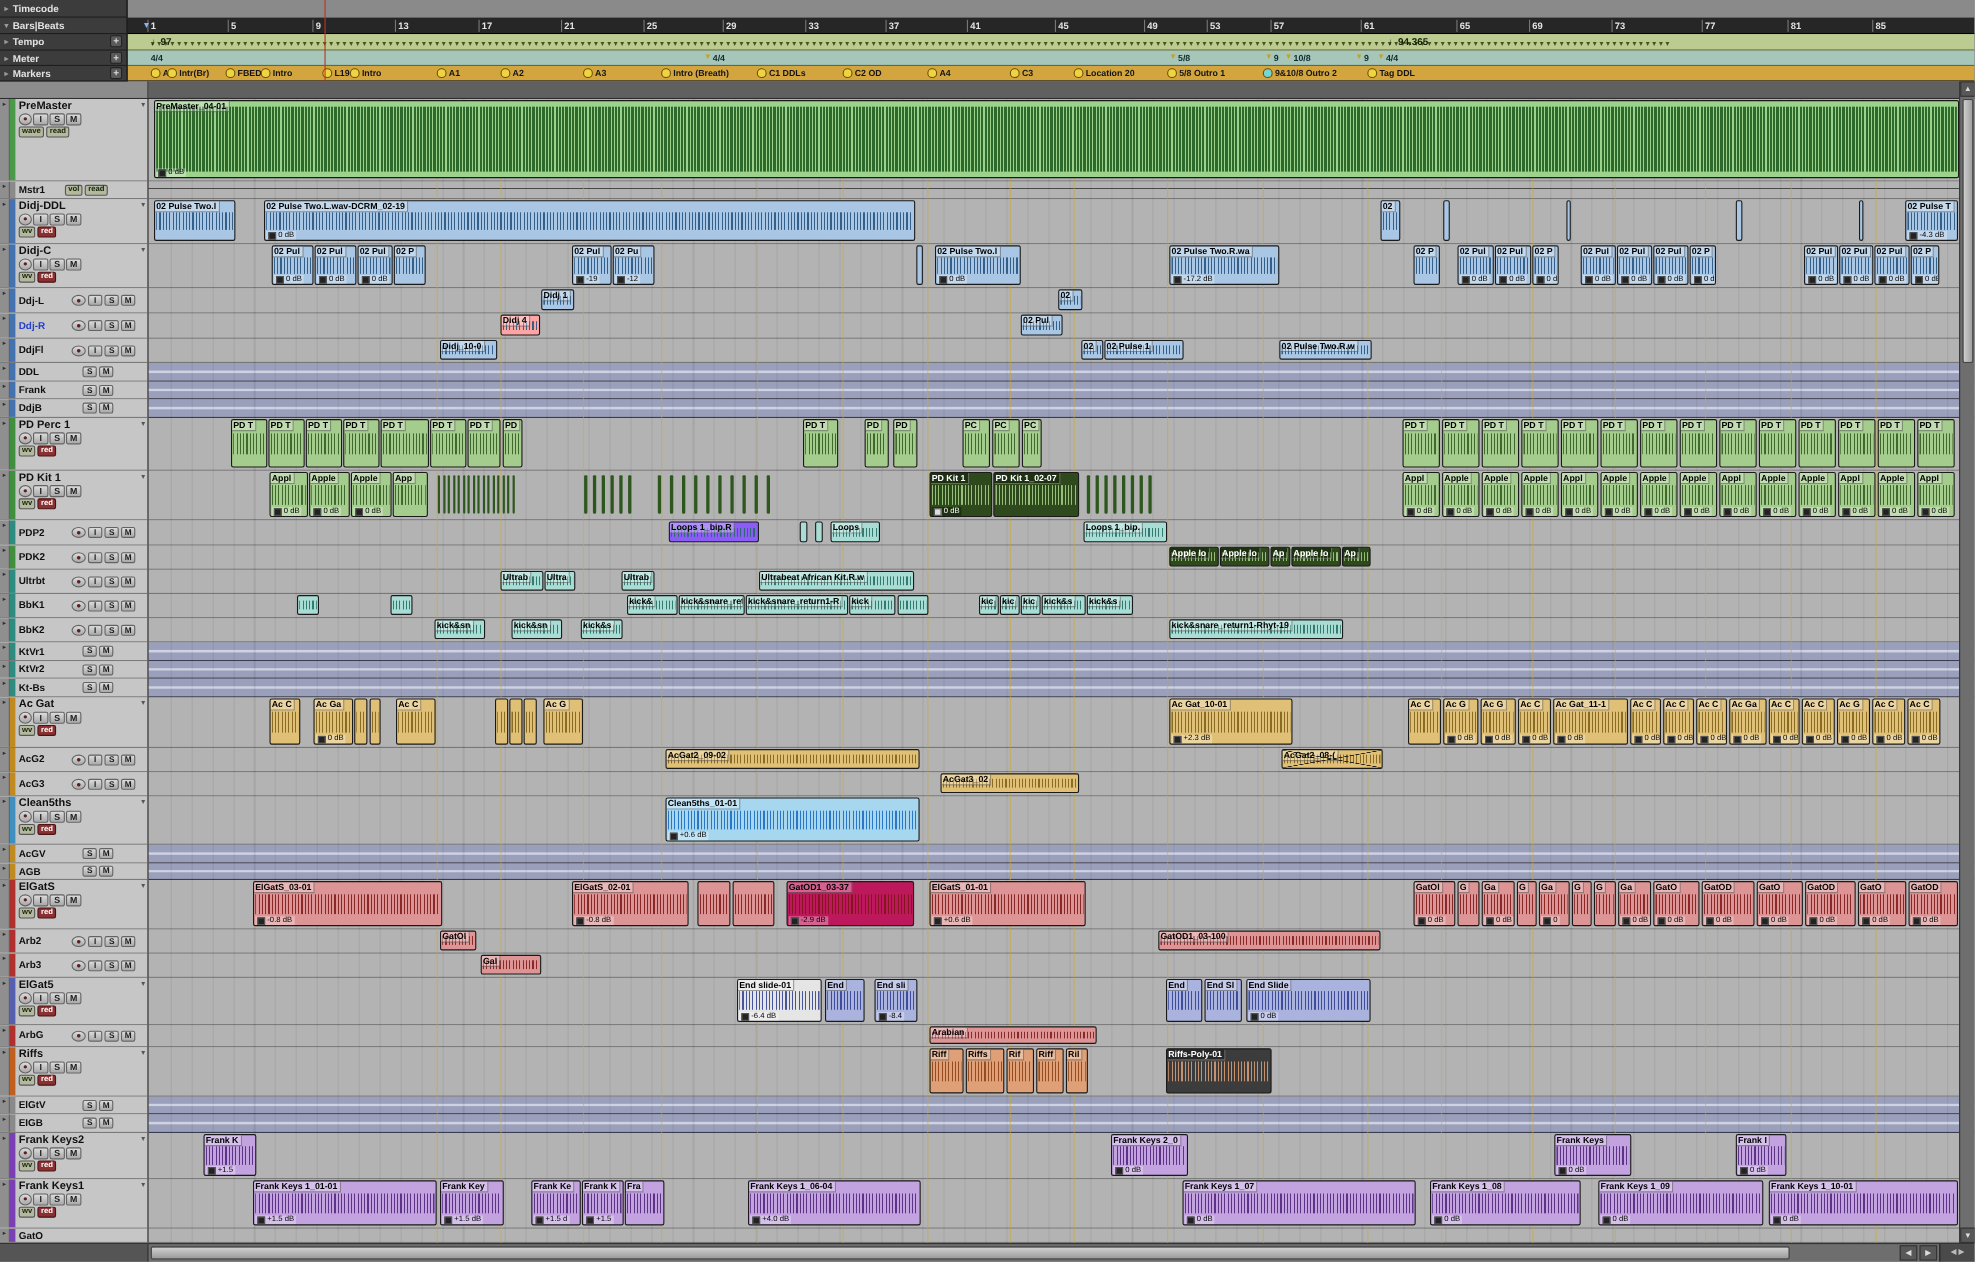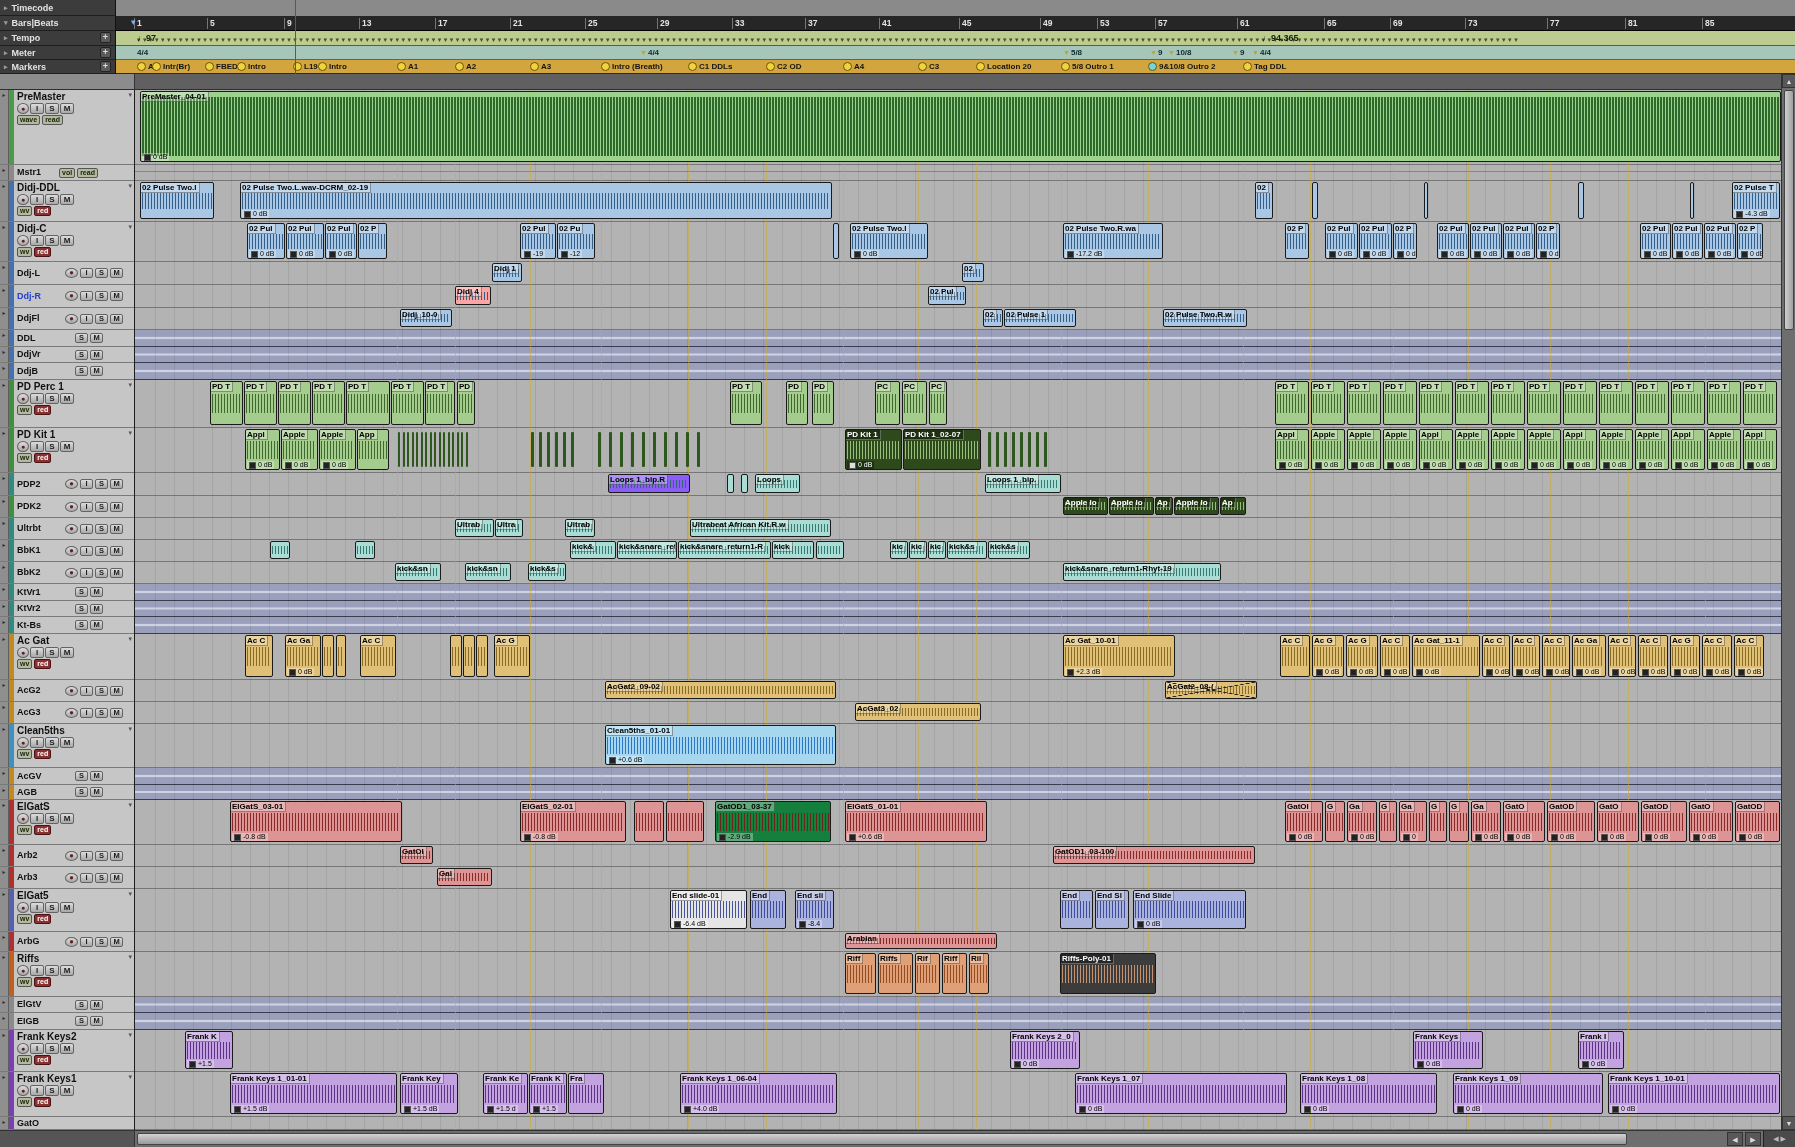--- a/index.html
+++ b/index.html
@@ -728,21 +728,21 @@
         <div class="clip wav" style="left: 230px; top: 711px; width: 172px; height: 41px; background: rgb(220, 148, 148); --wv: #7c1414;">
           <span class="lbl">ElGatS_03-01</span>
           <span class="gn">-0.8 dB</span>
         </div>
         <div class="clip wav" style="left: 520px; top: 711px; width: 106px; height: 41px; background: rgb(220, 148, 148); --wv: #7c1414;">
           <span class="lbl">ElGatS_02-01</span>
           <span class="gn">-0.8 dB</span>
         </div>
         <div class="clip wav" style="left: 634px; top: 711px; width: 30px; height: 41px; background: rgb(220, 148, 148); --wv: #7c1414;"></div>
         <div class="clip wav" style="left: 666px; top: 711px; width: 38px; height: 41px; background: rgb(220, 148, 148); --wv: #7c1414;"></div>
-        <div class="clip wav" style="left: 715px; top: 711px; width: 116px; height: 41px; background: #15803d; --wv: #7c1414;">
+        <div class="clip wav" style="left: 715px; top: 711px; width: 116px; height: 41px; background: #be185d; --wv: #7c1414;">
           <span class="lbl">GatOD1_03-37</span>
           <span class="gn">-2.9 dB</span>
         </div>
         <div class="clip wav" style="left: 845px; top: 711px; width: 142px; height: 41px; background: rgb(220, 148, 148); --wv: #7c1414;">
           <span class="lbl">ElGatS_01-01</span>
           <span class="gn">+0.6 dB</span>
         </div>
         <div class="clip wav" style="left: 1285px; top: 711px; width: 38px; height: 41px; background: rgb(220, 148, 148); --wv: #7c1414;">
           <span class="lbl">GatOl</span>
           <span class="gn">0 dB</span>
@@ -1047,21 +1047,21 @@
         <div class="tbdy">
           <div class="tname">DDL</div>
           <div class="tbtn">S</div>
           <div class="tbtn">M</div>
         </div>
       </div>
       <div class="trk k-coll" style="top: 257px; height: 16px;">
         <div class="rail">▸</div>
         <div class="strip" style="background: rgb(68, 114, 176);"></div>
         <div class="tbdy">
-          <div class="tname">DdjVr</div>
+          <div class="tname">Frank</div>
           <div class="tbtn">S</div>
           <div class="tbtn">M</div>
         </div>
       </div>
       <div class="trk k-coll" style="top: 273px; height: 17px;">
         <div class="rail">▸</div>
         <div class="strip" style="background: rgb(68, 114, 176);"></div>
         <div class="tbdy">
           <div class="tname">DdjB</div>
           <div class="tbtn">S</div>

